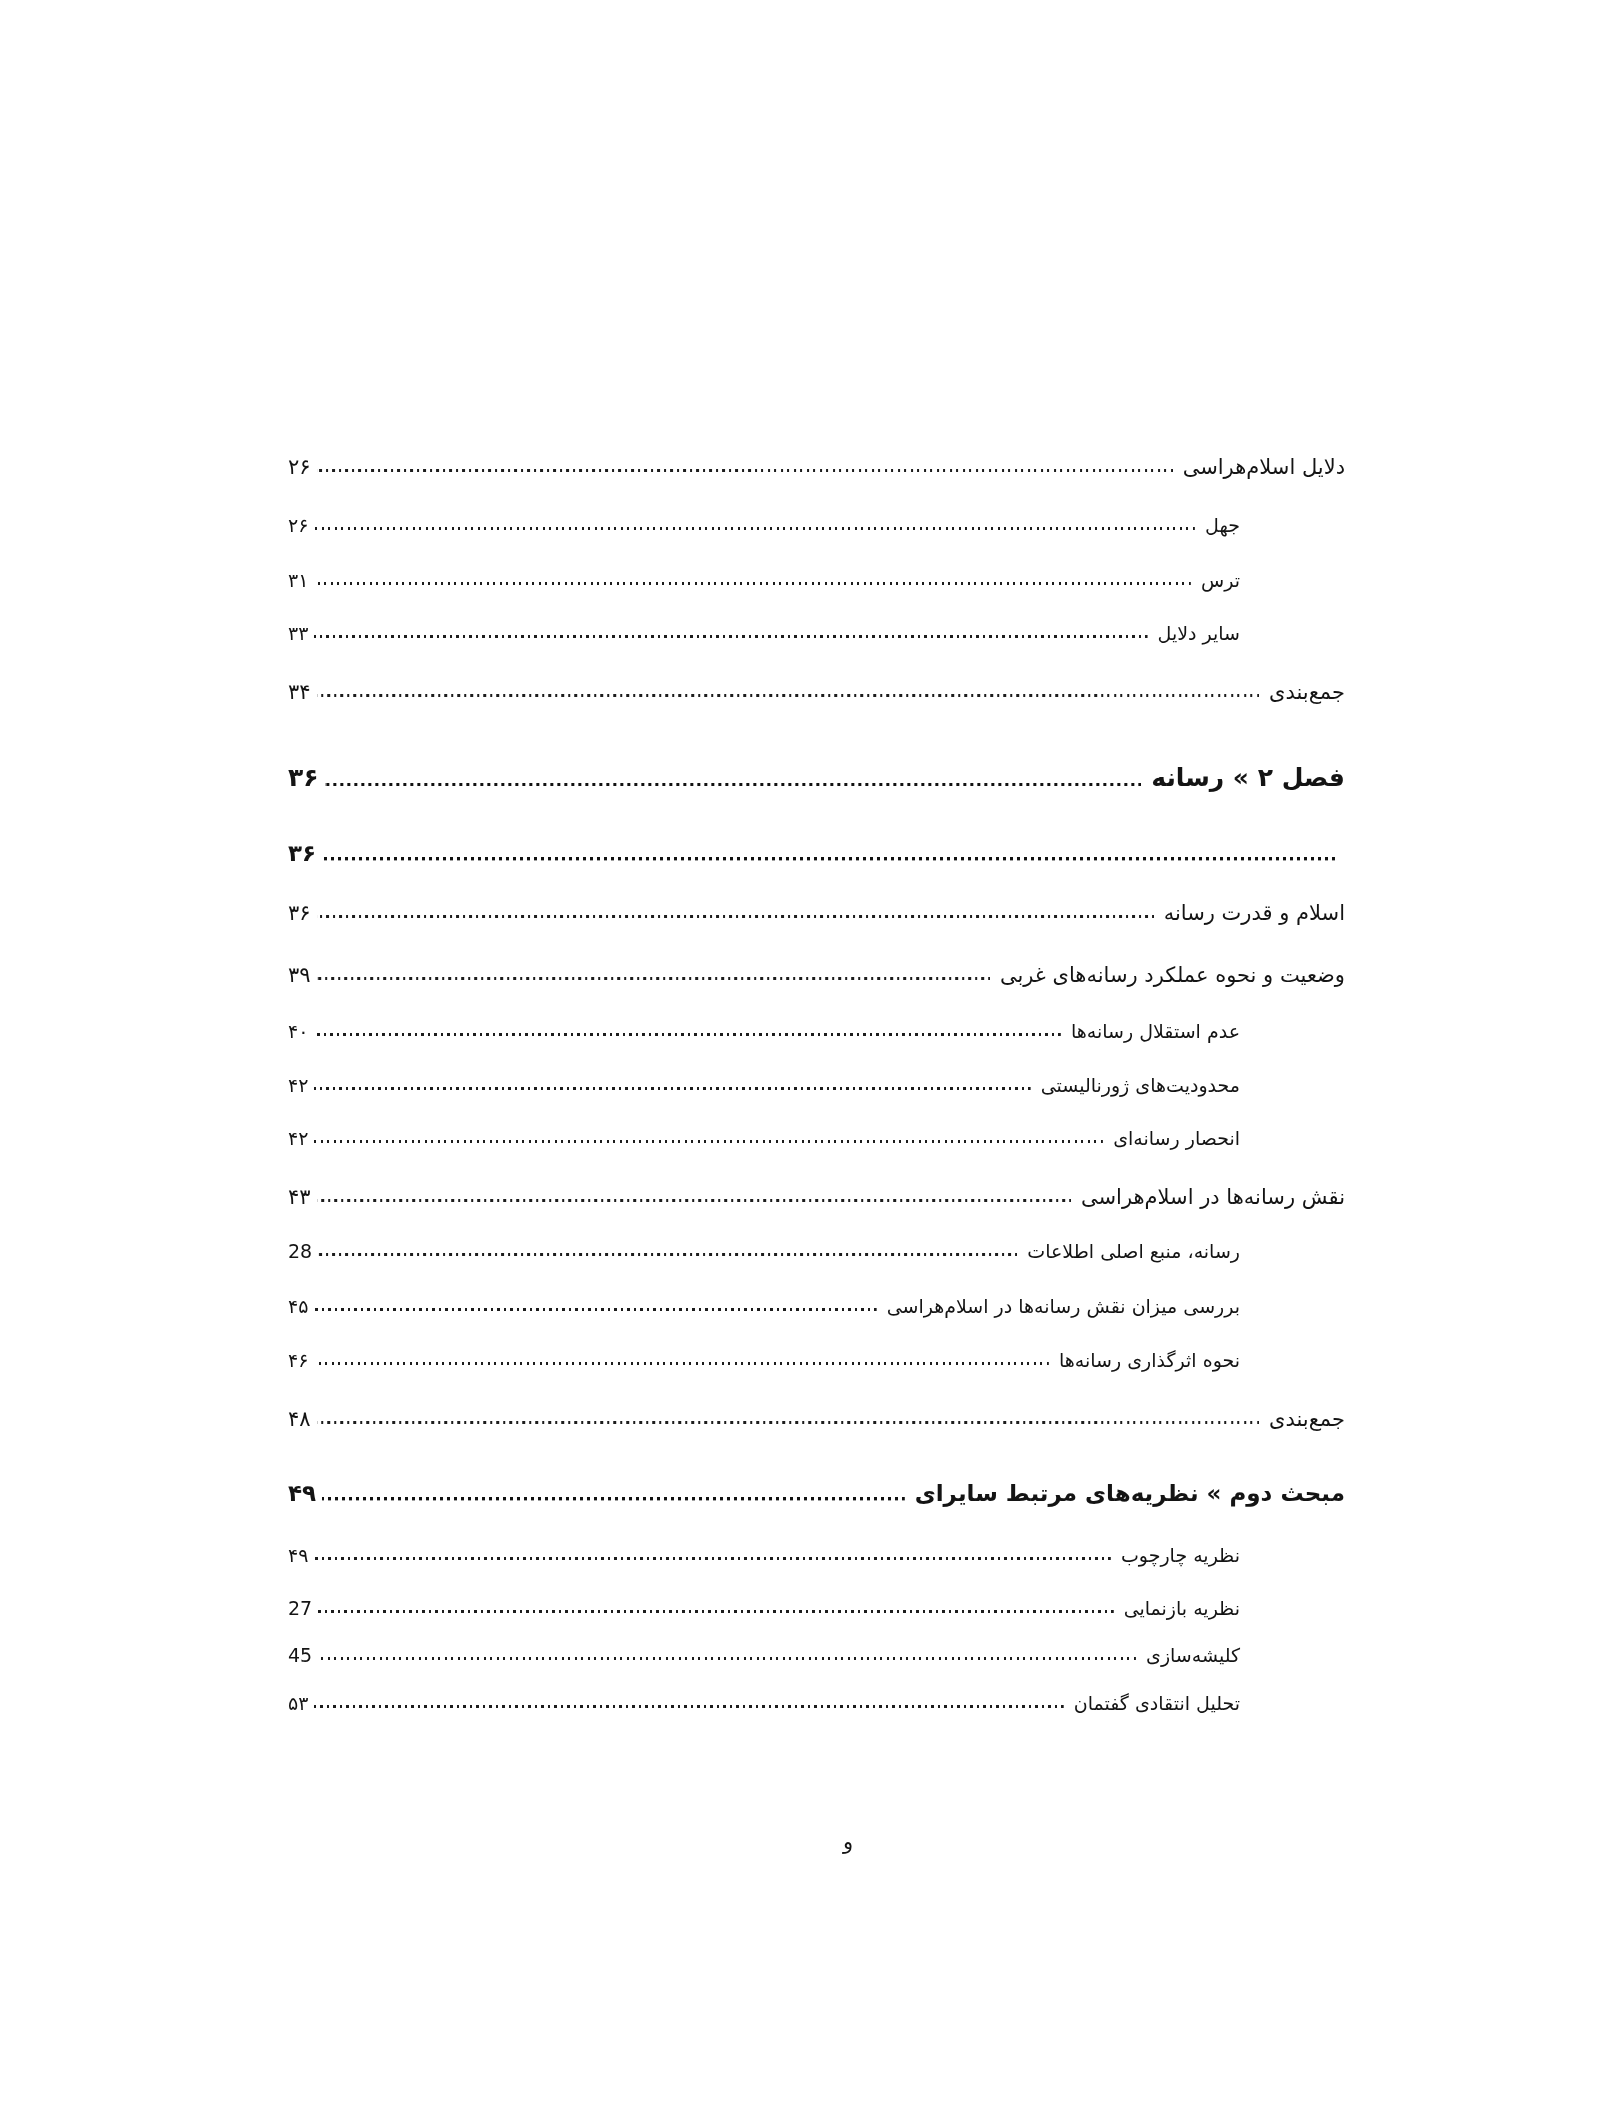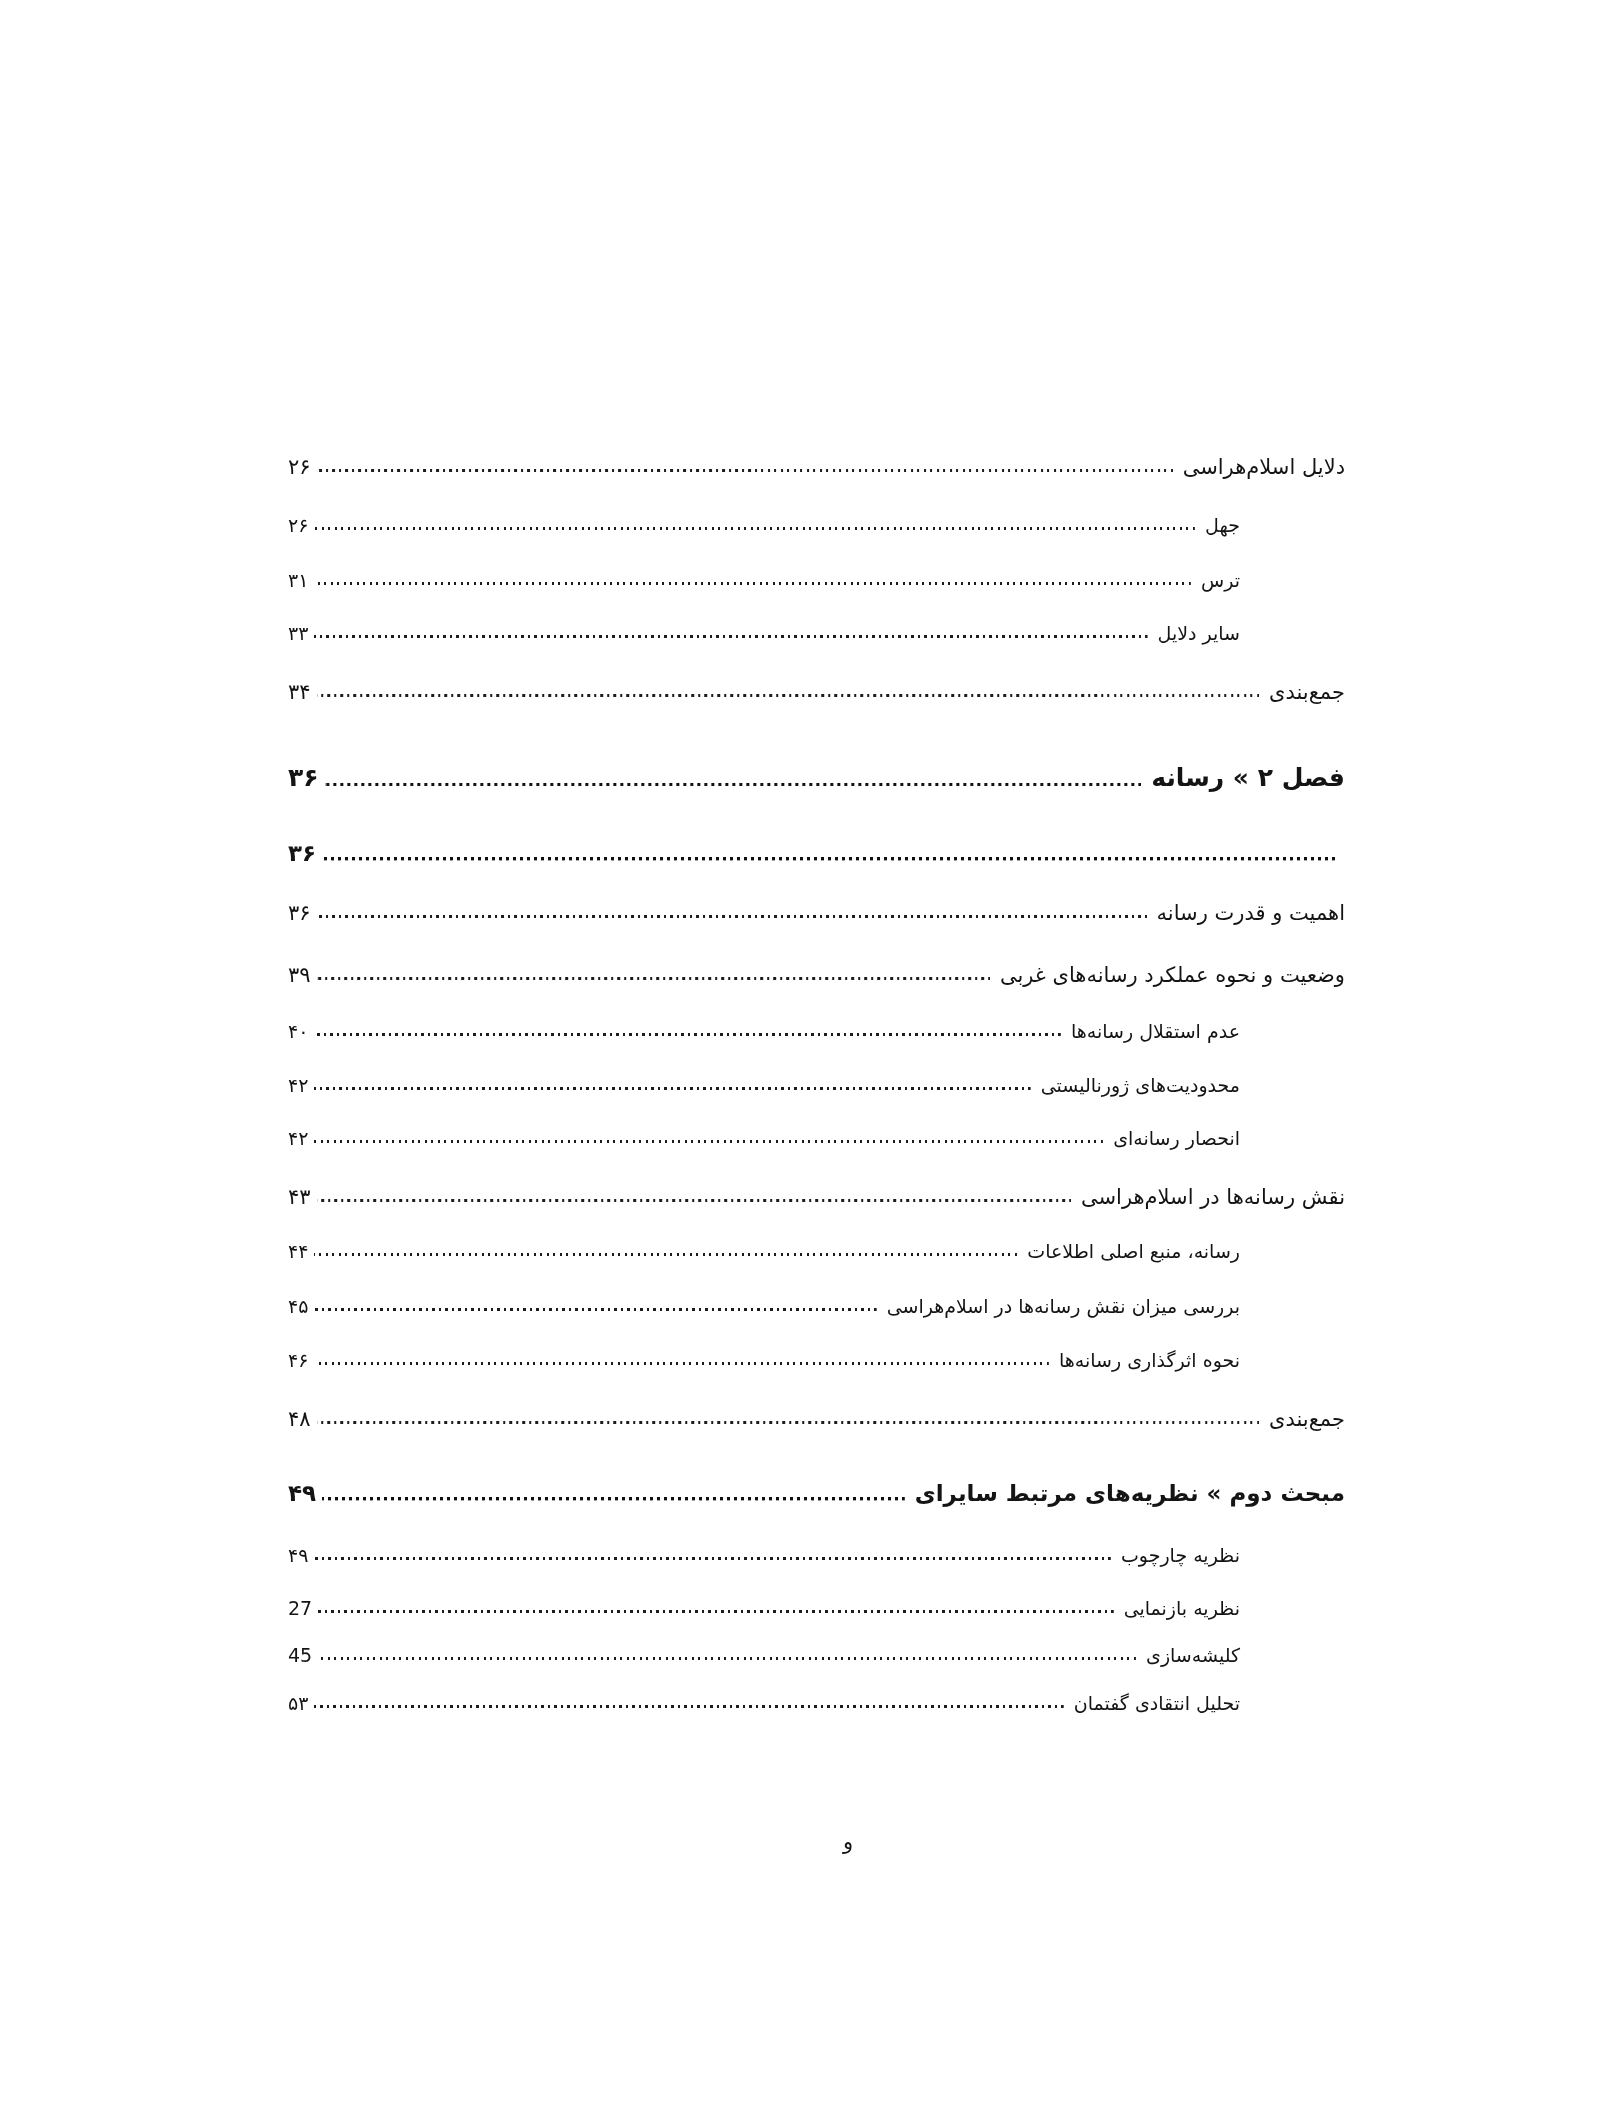--- a/index.html
+++ b/index.html
@@ -96,21 +96,21 @@
       <span class="dots"></span>
       <span class="pg">۳۶</span>
     </div>
 
     <div class="toc-row l1b" style="top:839px">
       <span class="dots"></span>
       <span class="pg">۳۶</span>
     </div>
 
     <div class="toc-row l2" style="top:900px">
-      <span class="lbl">اهمیت و قدرت رسانه</span>
+      <span class="lbl">اسلام و قدرت رسانه</span>
       <span class="dots"></span>
       <span class="pg">۳۶</span>
     </div>
 
     <div class="toc-row l2" style="top:962px">
       <span class="lbl">وضعیت و نحوه عملکرد رسانه‌های غربی</span>
       <span class="dots"></span>
       <span class="pg">۳۹</span>
     </div>
 
@@ -134,21 +134,21 @@
 
     <div class="toc-row l2" style="top:1184px">
       <span class="lbl">نقش رسانه‌ها در اسلام‌هراسی</span>
       <span class="dots"></span>
       <span class="pg">۴۳</span>
     </div>
 
     <div class="toc-row l3" style="top:1240px">
       <span class="lbl">رسانه، منبع اصلی اطلاعات</span>
       <span class="dots"></span>
-      <span class="pg">۴۴</span>
+      <span class="pg">28</span>
     </div>
 
     <div class="toc-row l3" style="top:1295px">
       <span class="lbl">بررسی میزان نقش رسانه‌ها در اسلام‌هراسی</span>
       <span class="dots"></span>
       <span class="pg">۴۵</span>
     </div>
 
     <div class="toc-row l3" style="top:1349px">
       <span class="lbl">نحوه اثرگذاری رسانه‌ها</span>

